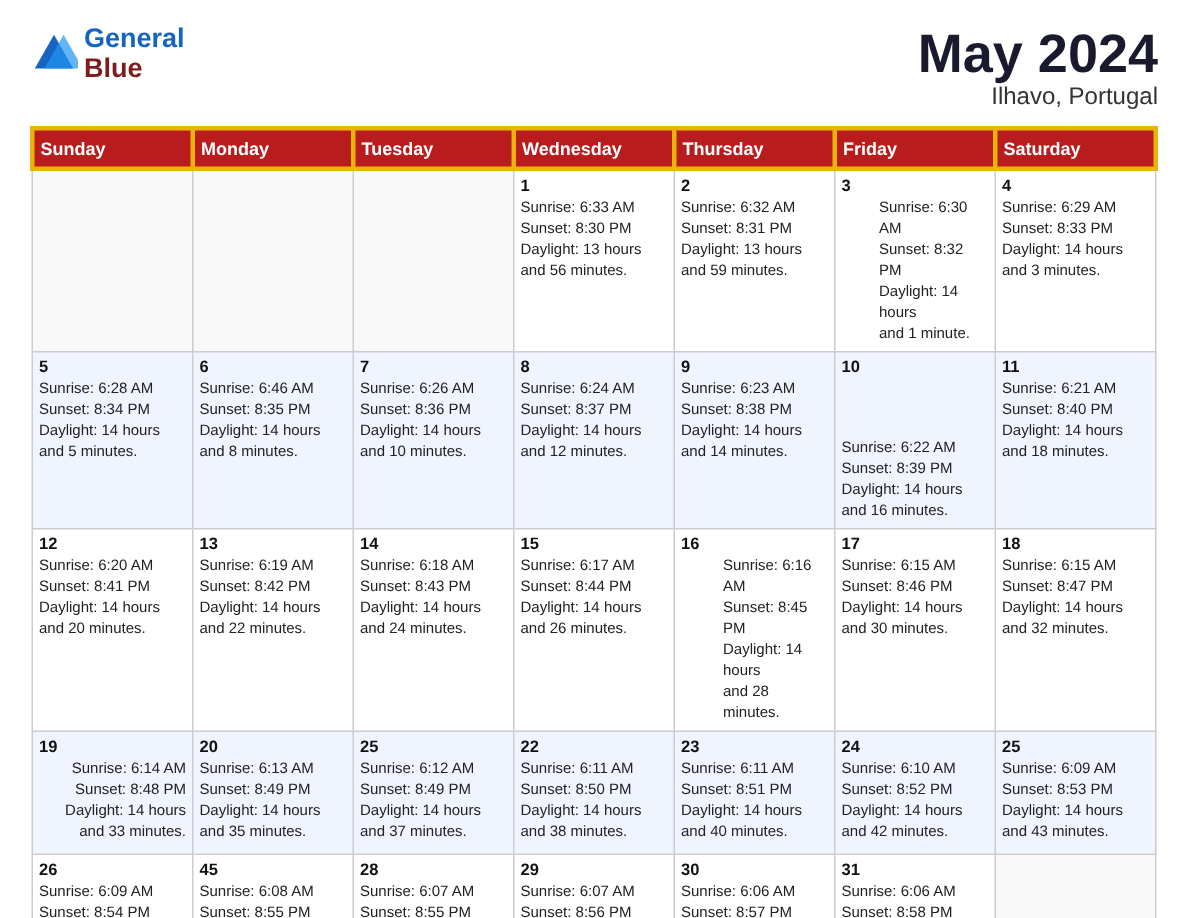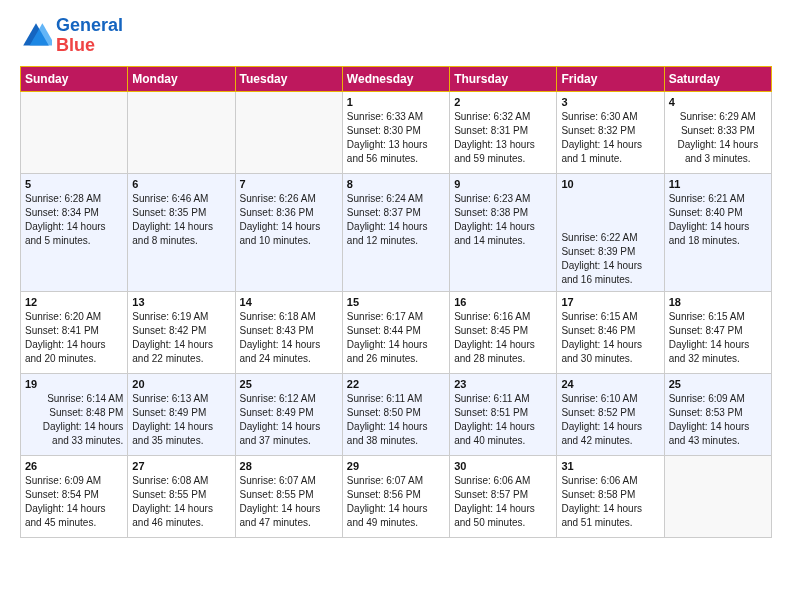--- a/index.html
+++ b/index.html
@@ -50,27 +50,27 @@
     .location {
       font-size: 16px;
       color: #333;
     }
     table {
       width: 100%;
       border-collapse: collapse;
       table-layout: fixed;
     }
     thead tr th {
-      background-color: #be185d;
+      background-color: #b91c1c;
       color: #fff;
       font-size: 12px;
       font-weight: bold;
       padding: 5px 4px;
       text-align: left;
-      border: 1px solid #eab308;
+      border: 3px solid #eab308;
     }
     tbody tr td {
       border: 1px solid #ccc;
       vertical-align: top;
       padding: 4px 4px;
       font-size: 9.5px;
       color: #111;
       min-height: 80px;
       height: 82px;
     }
@@ -100,22 +100,26 @@
 
 <div class="page">
   <div class="header">
     <div class="logo">
       <svg class="logo-icon" viewBox="0 0 40 40">
         <polygon points="20,4 36,32 4,32" fill="#1565c0"></polygon>
         <polygon points="28,4 44,32 12,32" fill="#2196f3" opacity="0.7"></polygon>
       </svg>
       <div class="logo-text">
         <div><span>General</span></div>
-        <div><span style="color:#ef4444">Blue</span></div>
+        <div><span style="color:#7f1d1d">Blue</span></div>
       </div>
+    </div>
+    <div class="title-area">
+      <div class="month-title">May 2024</div>
+      <div class="location">Ilhavo, Portugal</div>
     </div>
   </div>
 
   <table>
     <thead>
       <tr>
       <th>Sunday</th>
           <th>Monday</th>
           <th>Tuesday</th>
           <th>Wednesday</th>
@@ -138,28 +142,28 @@
           </td>
           <td>
             <div class="day-number">2</div>
             <div class="cell-content" style="white-space: pre-line;">Sunrise: 6:32 AM
 Sunset: 8:31 PM
 Daylight: 13 hours
 and 59 minutes.</div>
           </td>
           <td>
             <div class="day-number">3</div>
-            <div class="cell-content" style="white-space: pre-line;">Sunrise: 6:30 AM
+            <div class="cell-content" style="white-space: pre-line; margin-left: 25px;">Sunrise: 6:30 AM
 Sunset: 8:32 PM
 Daylight: 14 hours
 and 1 minute.</div>
           </td>
           <td>
             <div class="day-number">4</div>
-            <div class="cell-content" style="white-space: pre-line; text-align: center;">Sunrise: 6:29 AM
+            <div class="cell-content" style="white-space: pre-line;">Sunrise: 6:29 AM
 Sunset: 8:33 PM
 Daylight: 14 hours
 and 3 minutes.</div>
           </td>
         </tr>
         <tr>
           <td>
             <div class="day-number">5</div>
             <div class="cell-content" style="white-space: pre-line;">Sunrise: 6:28 AM
 Sunset: 8:34 PM
@@ -233,21 +237,21 @@
           </td>
           <td>
             <div class="day-number">15</div>
             <div class="cell-content" style="white-space: pre-line;">Sunrise: 6:17 AM
 Sunset: 8:44 PM
 Daylight: 14 hours
 and 26 minutes.</div>
           </td>
           <td>
             <div class="day-number">16</div>
-            <div class="cell-content" style="white-space: pre-line;">Sunrise: 6:16 AM
+            <div class="cell-content" style="white-space: pre-line; margin-left: 28px;">Sunrise: 6:16 AM
 Sunset: 8:45 PM
 Daylight: 14 hours
 and 28 minutes.</div>
           </td>
           <td>
             <div class="day-number">17</div>
             <div class="cell-content" style="white-space: pre-line;">Sunrise: 6:15 AM
 Sunset: 8:46 PM
 Daylight: 14 hours
 and 30 minutes.</div>
@@ -313,21 +317,21 @@
         </tr>
         <tr>
           <td>
             <div class="day-number">26</div>
             <div class="cell-content" style="white-space: pre-line;">Sunrise: 6:09 AM
 Sunset: 8:54 PM
 Daylight: 14 hours
 and 45 minutes.</div>
           </td>
           <td>
-            <div class="day-number">27</div>
+            <div class="day-number">45</div>
             <div class="cell-content" style="white-space: pre-line;">Sunrise: 6:08 AM
 Sunset: 8:55 PM
 Daylight: 14 hours
 and 46 minutes.</div>
           </td>
           <td>
             <div class="day-number">28</div>
             <div class="cell-content" style="white-space: pre-line;">Sunrise: 6:07 AM
 Sunset: 8:55 PM
 Daylight: 14 hours

